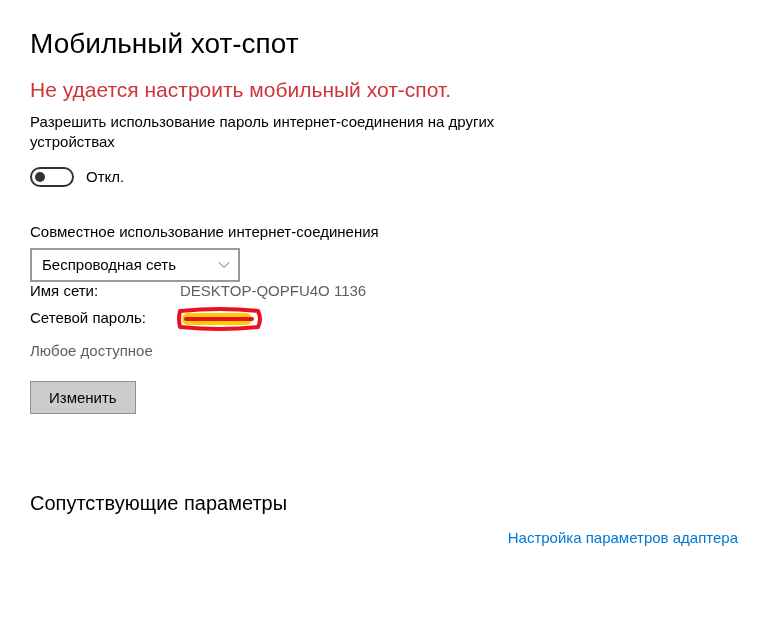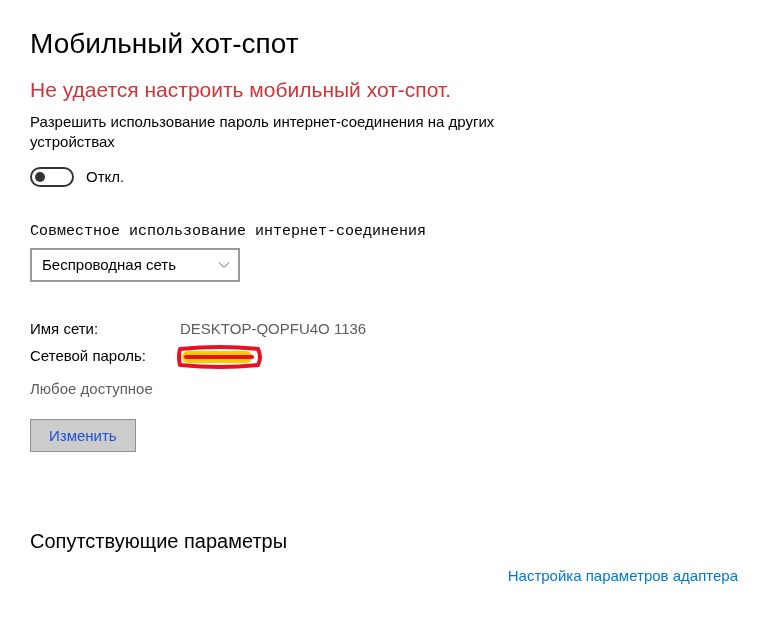--- a/index.html
+++ b/index.html
@@ -59,33 +59,31 @@
       left: 3px;
     }
     .toggle-label {
       font-size: 15px;
       color: #000;
     }
     .section-label {
       font-size: 15px;
       color: #000;
       margin-bottom: 8px;
-      font-family: Liberation Mono, monospace;
     }
     .select-box {
       display: flex;
       align-items: center;
       justify-content: space-between;
       border: 2px solid #999;
       height: 34px;
       width: 210px;
       padding: 0 8px 0 10px;
       background: #fff;
       cursor: pointer;
-      margin-bottom: 38px;
     }
     .select-text {
       font-size: 15px;
       color: #000;
     }
     .chevron-icon svg {
       display: block;
     }
     .info-row {
       display: flex;
@@ -111,21 +109,21 @@
       left: -4px;
     }
     .edit-button {
       margin-top: 12px;
       background: #cccccc;
       border: 1px solid #909090;
       padding: 7px 18px;
       font-size: 15px;
       font-family: inherit;
       cursor: pointer;
-      color: #1d4ed8;
+      color: #000000;
     }
     .related-section {
       margin-top: 78px;
     }
     .related-title {
       font-size: 20px;
       font-weight: 400;
       color: #000;
       margin-bottom: 14px;
     }

